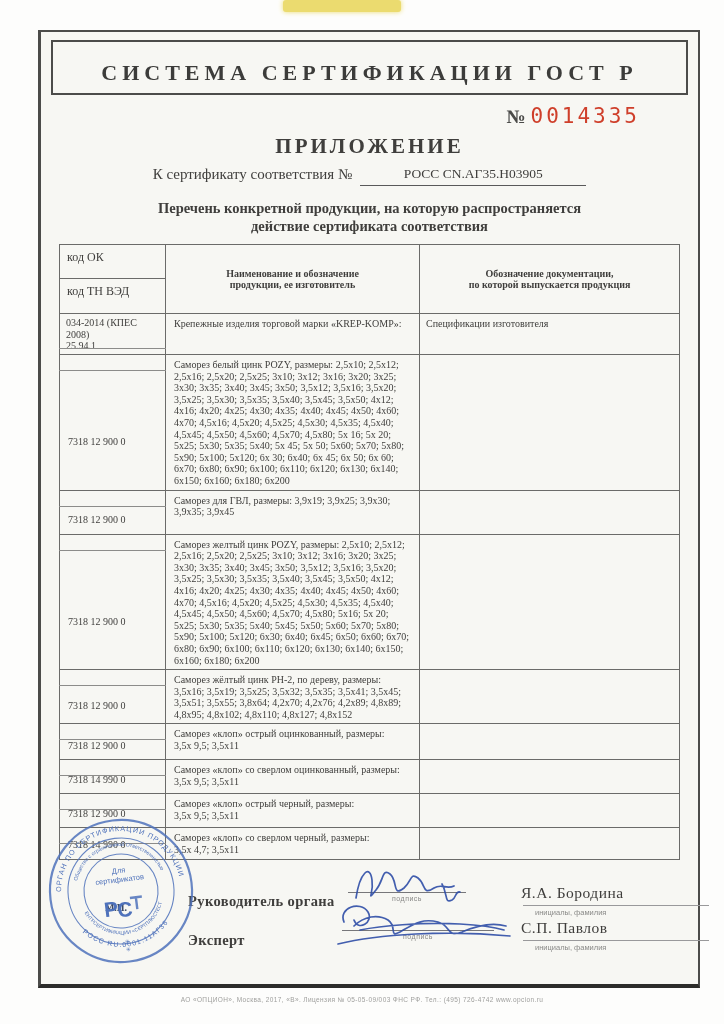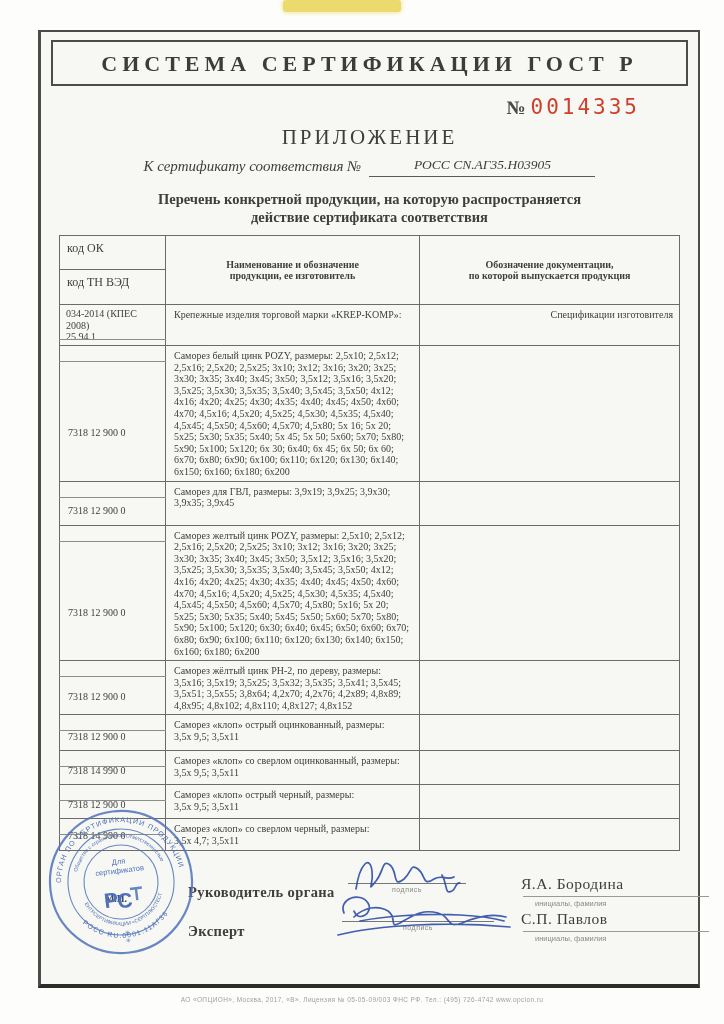--- a/index.html
+++ b/index.html
@@ -10,41 +10,41 @@
   }
   .smudge{position:absolute;top:0;left:283px;width:118px;height:12px;
     background:#e7d34c;opacity:.8;border-radius:3px;box-shadow:0 0 5px #e7d34c;}
   .sheet{
     position:absolute;left:38px;top:30px;width:662px;height:958px;
     box-sizing:border-box;border:2px solid #4c4c4a;border-left-width:3px;border-bottom:4px solid #2c2c2a;
     background:#f7f7f3;
   }
   .header-box{
     margin:8px 10px 0 10px;border:2px solid #4c4c4a;
-    text-align:center;padding:9px 4px 7px;
+    text-align:center;padding:18px 4px 7px;
   }
   .sys-title{font-size:22px;font-weight:bold;letter-spacing:5px;color:#3c3c3a;}
   .agency-title{font-size:13px;font-weight:bold;letter-spacing:.4px;margin-top:6px;color:#454543;}
   .blank-no{ text-align:right;margin:9px 58px 0 0;font-size:19px;white-space:nowrap;}
   .blank-no .sign{color:#4a4a48;font-weight:bold;margin-right:5px;}
   .blank-no .val{font-family:"DejaVu Sans Mono",monospace;color:#cf3f2b;letter-spacing:3px;font-size:21px;}
-  .doc-title{text-align:center;font-size:21px;font-weight:normal;letter-spacing:3px;margin-top:6px;}
-  .cert-line{display:flex;justify-content:center;align-items:flex-end;margin-top:7px;font-size:15px;font-style:italic;}
+  .doc-title{text-align:center;font-size:21px;font-weight:bold;letter-spacing:3px;margin-top:6px;}
+  .cert-line{display:flex;justify-content:center;align-items:flex-start;margin-top:7px;font-size:15px;}
   .cert-line .lbl{padding-bottom:2px;}
   .cert-line .val-wrap{border-bottom:1px solid #59595a;margin-left:8px;min-width:218px;text-align:center;font-size:13.5px;padding:0 4px 3px;}
   .intro{width:78%;margin:13px auto 0;text-align:center;font-weight:bold;font-size:14.5px;line-height:1.25;white-space:pre-line;}
   table.products{width:620px;margin:9px auto 0;border-collapse:collapse;table-layout:fixed;}
   table.products td{border:1.5px solid #6b6b69;font-size:10px;line-height:1.16;vertical-align:top;box-sizing:border-box;}
   col.c1{width:106px}col.c2{width:254px}col.c3{width:260px}
   .th-code{padding:0;}
   .th-ok,.th-tnved{height:34px;padding:6px 0 0 7px;font-size:12px;box-sizing:border-box;}
   .th-ok{border-bottom:1.5px solid #6b6b69;}
   .th-main{font-size:11.5px;font-weight:bold;text-align:center;vertical-align:middle !important;white-space:pre-line;padding:4px;}
   .cell-name{padding:4px 6px 3px 8px;white-space:pre-line;}
-  .cell-doc{padding:4px 6px;text-align:right;}
+  .cell-doc{padding:4px 6px;}
   .cell-ok{padding:3px 4px 2px 6px;font-size:10.5px;white-space:pre-line;position:relative;}
   .cell-ok::after{content:"";position:absolute;left:-1px;right:-1px;bottom:5px;border-top:1px solid #8c8c8a;}
   .cell-code{vertical-align:bottom !important;padding:0 4px 8px 8px;font-size:11px;position:relative;}
   .cell-code::before{content:"";position:absolute;left:-1px;right:-1px;top:15px;border-top:1px solid #8c8c8a;}
   tr.r1{height:34px}tr.r2{height:126px}tr.r3{height:44px}tr.r4{height:128px}tr.r5{height:48px}
   tr.r6{height:36px}tr.r7{height:34px}tr.r8{height:34px}tr.r9{height:30px}
   tr.r2 .cell-code,tr.r4 .cell-code{padding-bottom:42px;}
   tr.r5 .cell-code{padding-bottom:12px;}
   .footer-area{position:relative;height:112px;margin:2px 0 0 3px;}
   .stamp{position:absolute;left:2px;top:-46px;width:150px;height:150px;transform:rotate(-7deg);z-index:2;}

